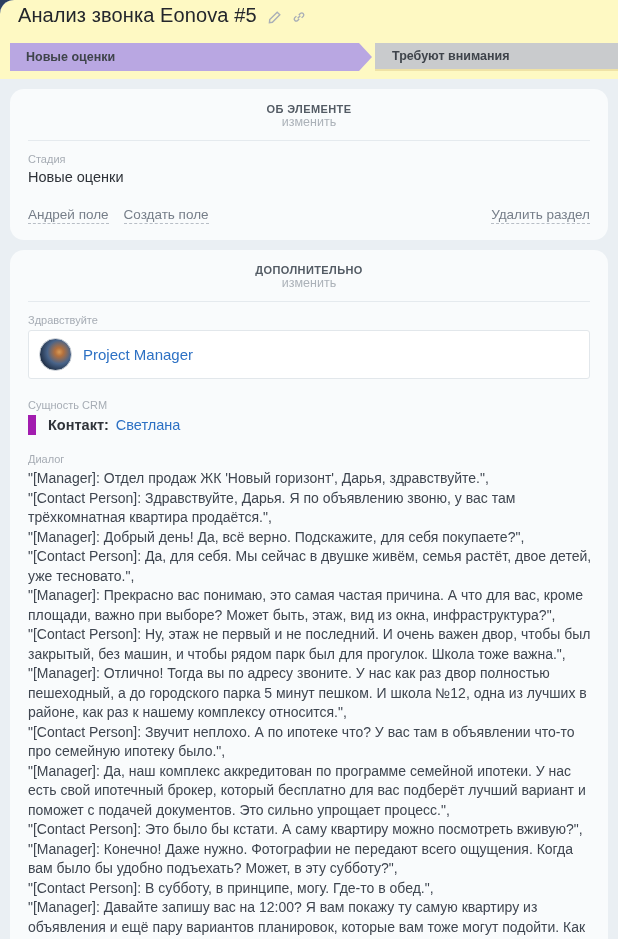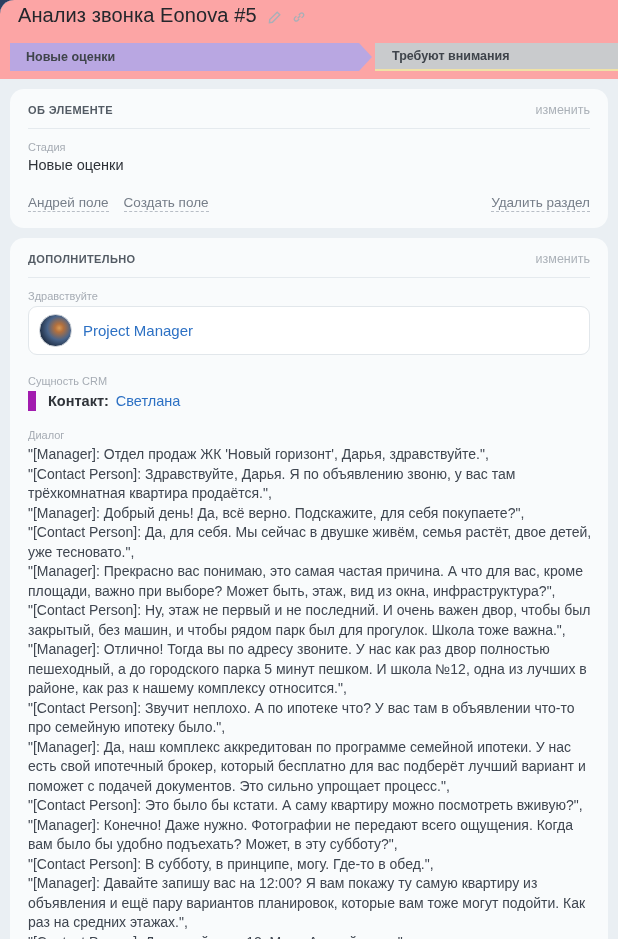--- a/index.html
+++ b/index.html
@@ -15,21 +15,21 @@
     border-top-left-radius:14px;
     overflow:hidden;
   }
   .corner-glow{
     position:absolute; top:0; left:0; width:16px; height:16px;
     background:linear-gradient(135deg,#5d80b0 0%, #2c3f60 60%);
     z-index:0;
   }
   .top-white {
     position:relative; z-index:1;
-    background:#fca5a5;
+    background:#fef9c3;
     border-top-left-radius:14px;
     padding:0 0 8px 0;
   }
   
   .header-row { display:flex; align-items:center; padding:4px 16px 10px 18px; }
   .page-title { font-size:20px; font-weight:500; color:#24272c; letter-spacing:.1px; }
   .title-icons { display:flex; align-items:center; gap:8px; margin-left:10px; margin-top:3px; }
   .icon-btn { width:16px; height:16px; display:inline-flex; align-items:center; justify-content:center; cursor:pointer; }
   .icon-btn svg { width:14px; height:14px; stroke:#a9afb7; fill:none; stroke-width:1.6; }
   
@@ -70,38 +70,38 @@
     transform:rotate(45deg);
   }
   
   .card {
     position:relative; z-index:1;
     background:#f9fbfc;
     border-radius:14px;
     margin:10px 10px 0 10px;
     padding:14px 18px 16px 18px;
   }
-  .card-head { display:flex; justify-content:space-between; align-items:center; }
+  .card-head { display:flex; justify-content:space-between; align-items:center;flex-direction:column; }
   .card-title { font-size:11px; font-weight:700; letter-spacing:.4px; color:#535b64; text-transform:uppercase; }
   .card-edit { font-size:12.5px; color:#abb1b8; cursor:pointer; }
   .card-divider { height:1px; background:#e5eaee; margin:11px 0 12px 0; }
   .field-label { font-size:11px; color:#a6acb4; margin-bottom:4px; }
   .field-value { font-size:14.5px; color:#2e3238; }
   .card-links { display:flex; justify-content:space-between; margin-top:22px; }
   .links-left { display:flex; gap:15px; }
   .dashed-link {
     font-size:13.5px; color:#767e89; cursor:pointer;
     border-bottom:1px dashed #b8bec6; padding-bottom:1px;
   }
   
   .resp-label { margin-top:2px; }
   .resp-box {
     background:#ffffff;
     border:1px solid #e2e7eb;
-    border-radius:9px;
+    border-radius:3px;
     padding:7px 10px;
     display:flex; align-items:center; gap:11px;
   }
   .avatar {
     width:33px; height:33px; border-radius:50%;
     background:radial-gradient(circle at 62% 42%, #d99a55 0%, #b3703d 16%, #49648a 45%, #1c2a3f 78%);
     border:1px solid #c7cdd4;
     flex:0 0 auto;
   }
   .link-blue { font-size:15px; color:#2d71c4; cursor:pointer; }

